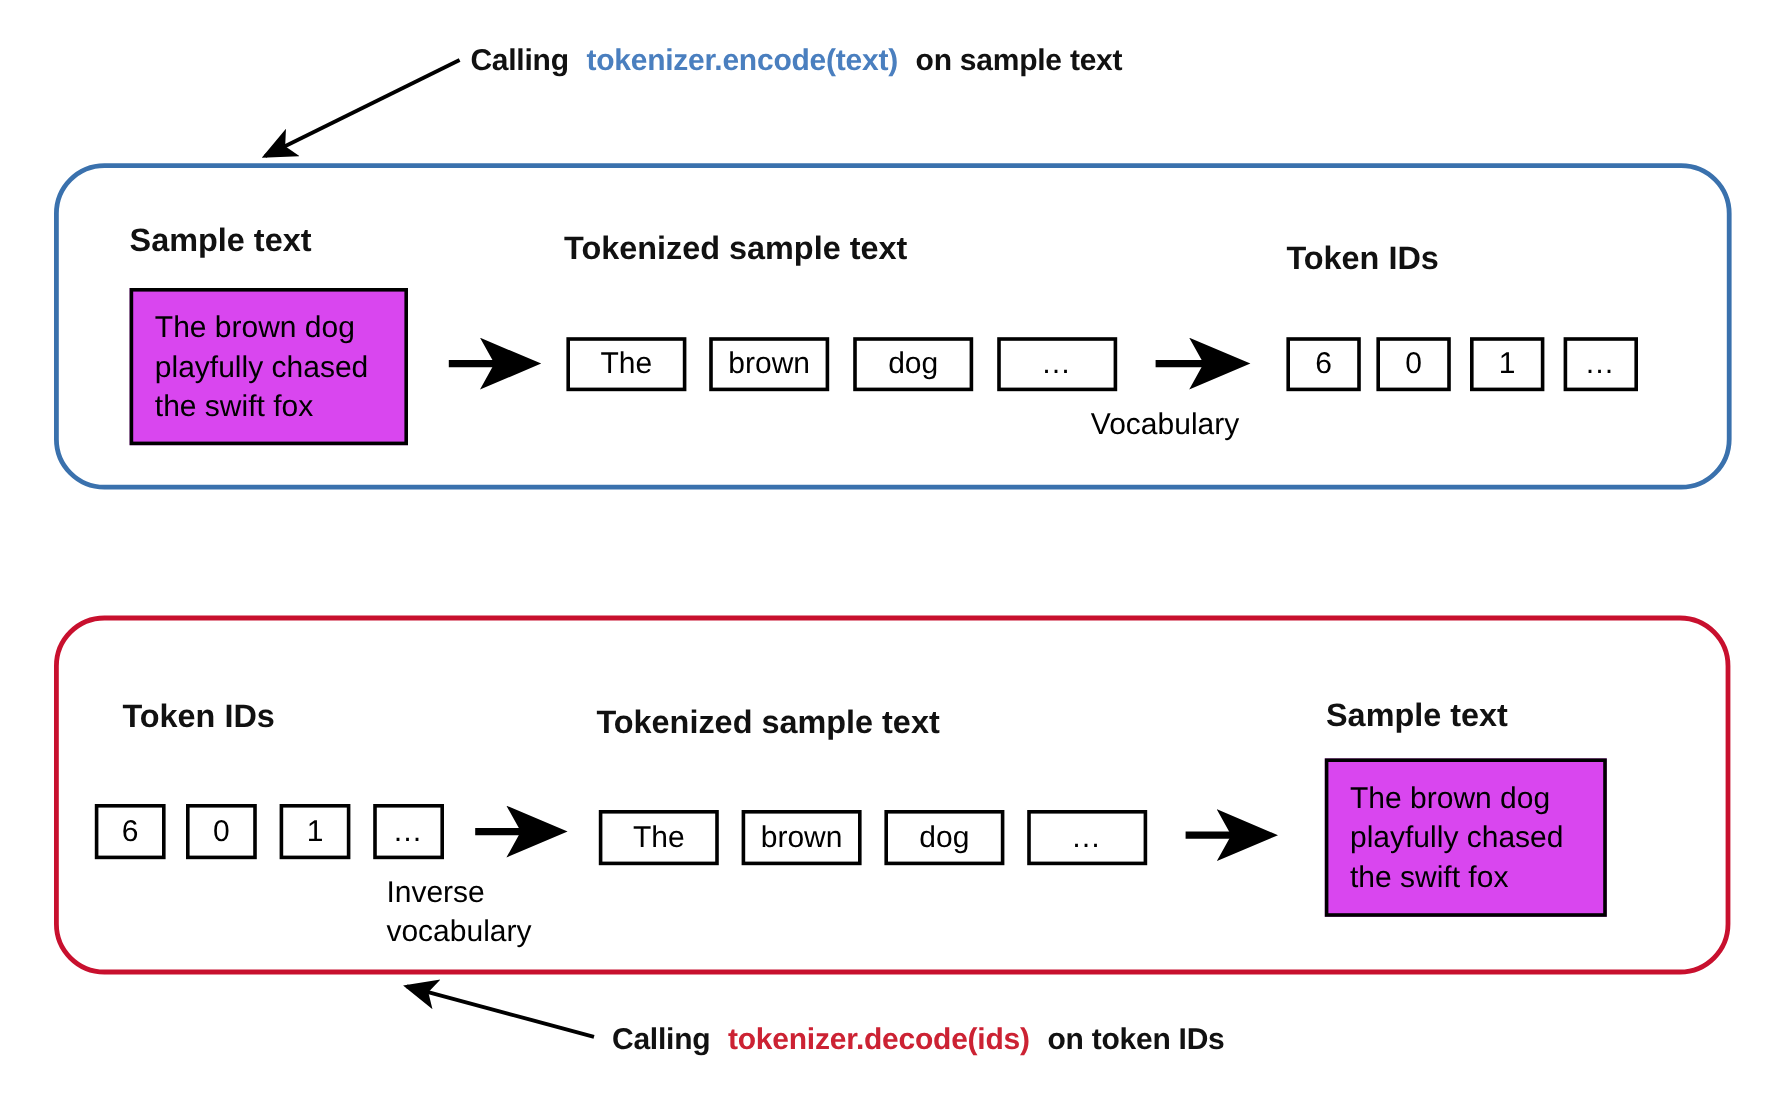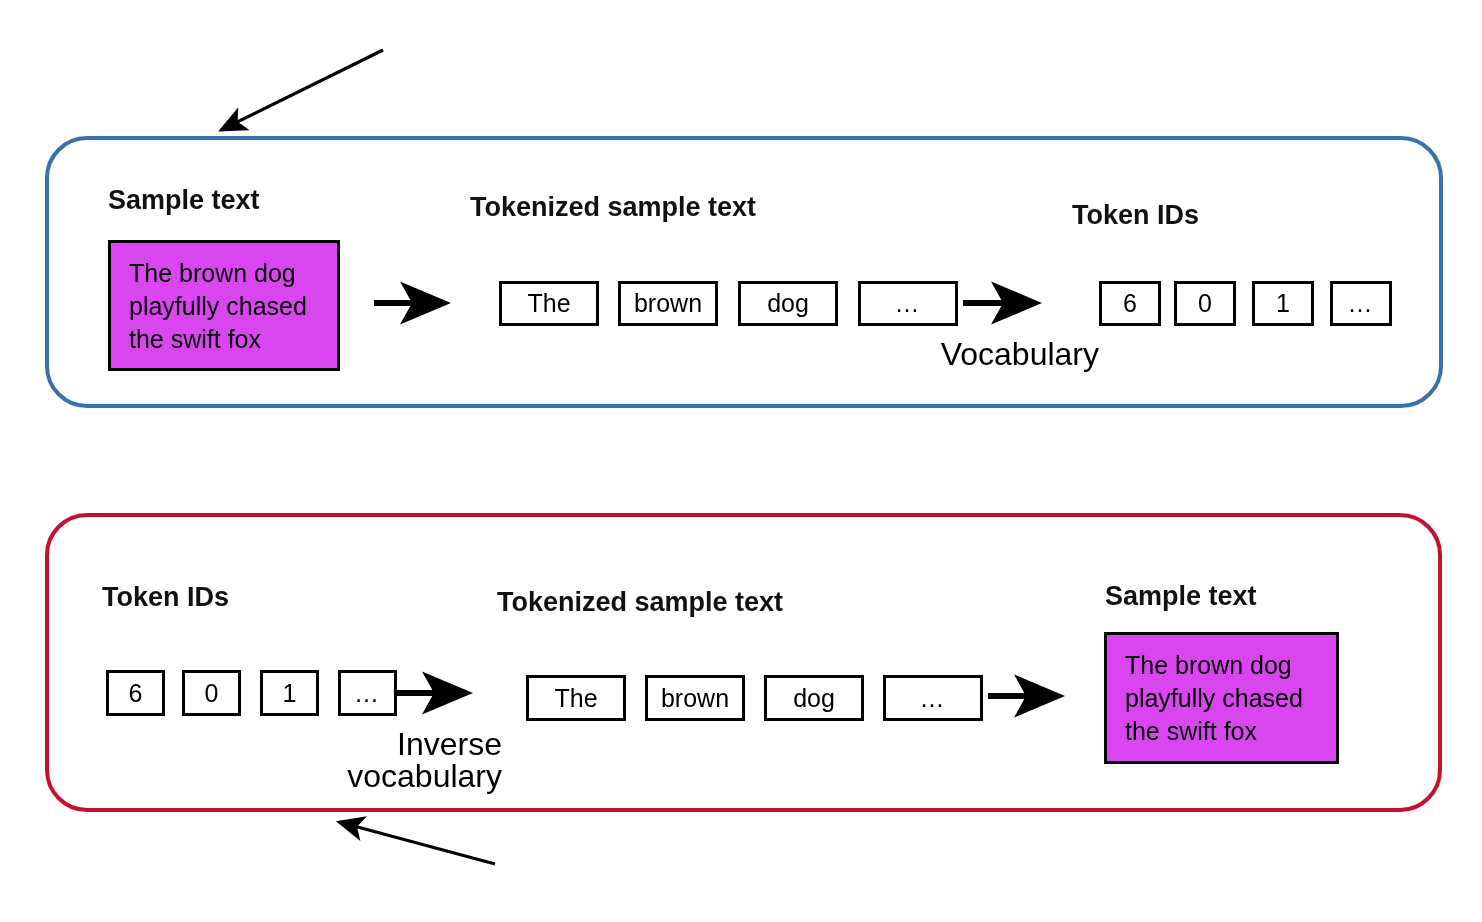--- a/index.html
+++ b/index.html
@@ -51,50 +51,54 @@
   .tokbox {
     border: 3px solid #000000;
     background: #ffffff;
     box-sizing: border-box;
     display: flex;
     align-items: center;
     justify-content: center;
     font-size: 25px;
     color: #000000;
     font-weight: normal;
-    margin-left: 27px;
   }
   .textbox {
     border: 3px solid #000000;
     background: #d946ef;
     box-sizing: border-box;
     font-size: 25px;
     line-height: 33px;
     color: #000000;
     padding: 14px 18px;
     white-space: pre-line;
   }
   .dots { letter-spacing: 2px; }
 
   
   .plain-label {
-    font-size: 32px;
+    font-size: 25px;
     color: #000000;
-    text-align: right;
+    text-align: left;
     line-height: 32px;
     white-space: pre-line;
   }
 
   svg { display: block; overflow: visible; }
 </style>
 </head>
 <body>
 
 <div id="canvas">
 
+  <div class="abs caption" style="left:388px; top:36px;">
+    <span class="seg">Calling</span>
+    <span class="seg code-blue">tokenizer.encode(text)</span>
+    <span class="seg">on sample text</span>
+  </div>
 
   <svg class="abs" style="left:205px; top:40px;" width="190" height="100">
     <defs>
       <marker id="ahBlackCap1" markerWidth="10" markerHeight="10" refX="8" refY="4" orient="auto" markerUnits="strokeWidth">
         <path d="M0,0 L9,4 L0,8 L2.2,4 Z" fill="#000000"></path>
       </marker>
     </defs>
     <line x1="178" y1="10" x2="16" y2="90" stroke="#000000" stroke-width="3.2" marker-end="url(#ahBlackCap1)"></line>
   </svg>
 
@@ -179,14 +183,19 @@
 
   <svg class="abs" style="left:325px; top:812px;" width="190" height="62">
     <defs>
       <marker id="ahBlackCap2" markerWidth="10" markerHeight="10" refX="8" refY="4" orient="auto" markerUnits="strokeWidth">
         <path d="M0,0 L9,4 L0,8 L2.2,4 Z" fill="#000000"></path>
       </marker>
     </defs>
     <line x1="170" y1="52" x2="14" y2="10" stroke="#000000" stroke-width="3.2" marker-end="url(#ahBlackCap2)"></line>
   </svg>
 
+  <div class="abs caption" style="left:506px; top:852px;">
+    <span class="seg">Calling</span>
+    <span class="seg code-red">tokenizer.decode(ids)</span>
+    <span class="seg">on token IDs</span>
+  </div>
 
 </div>
 
 </body></html>

